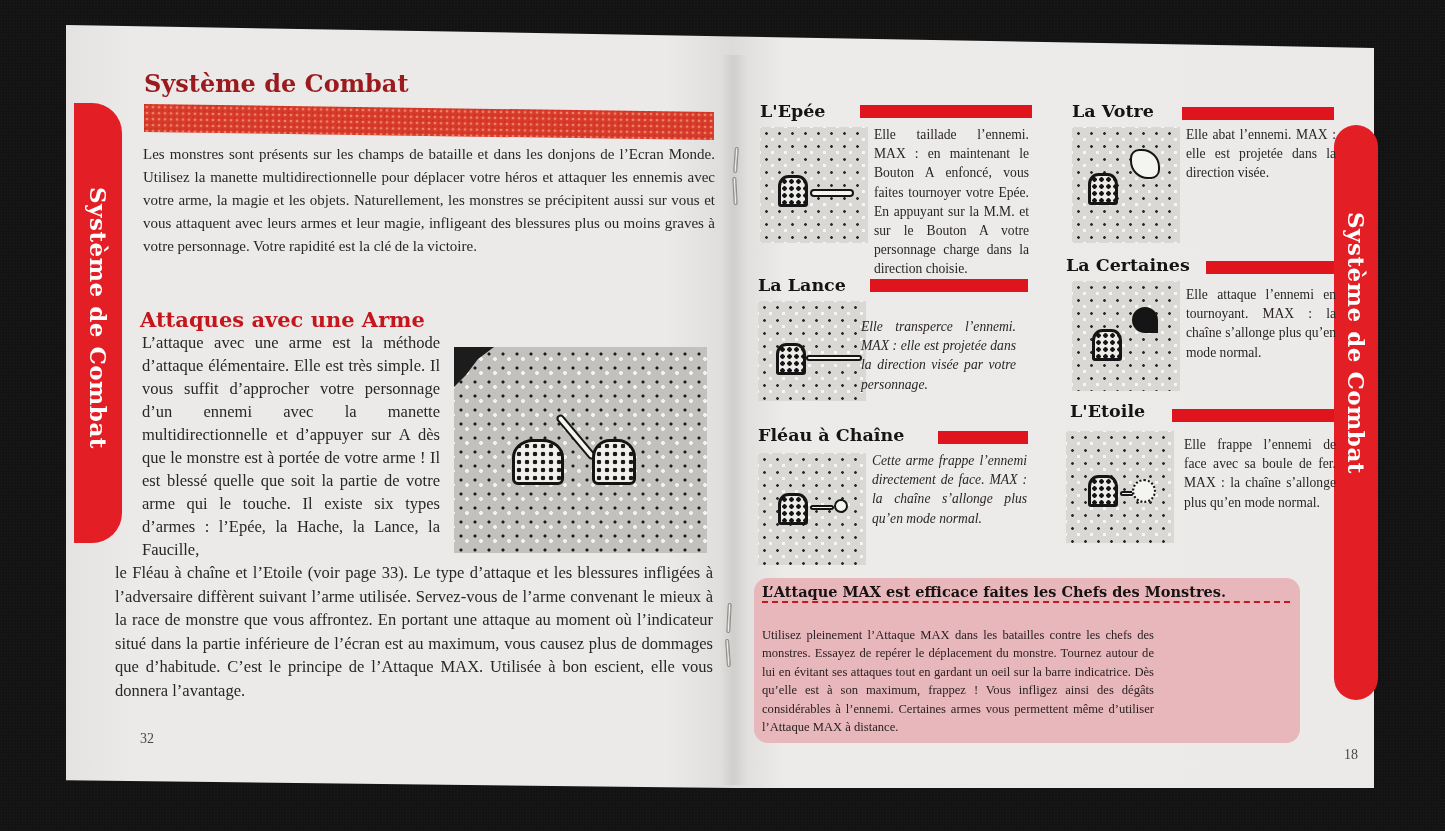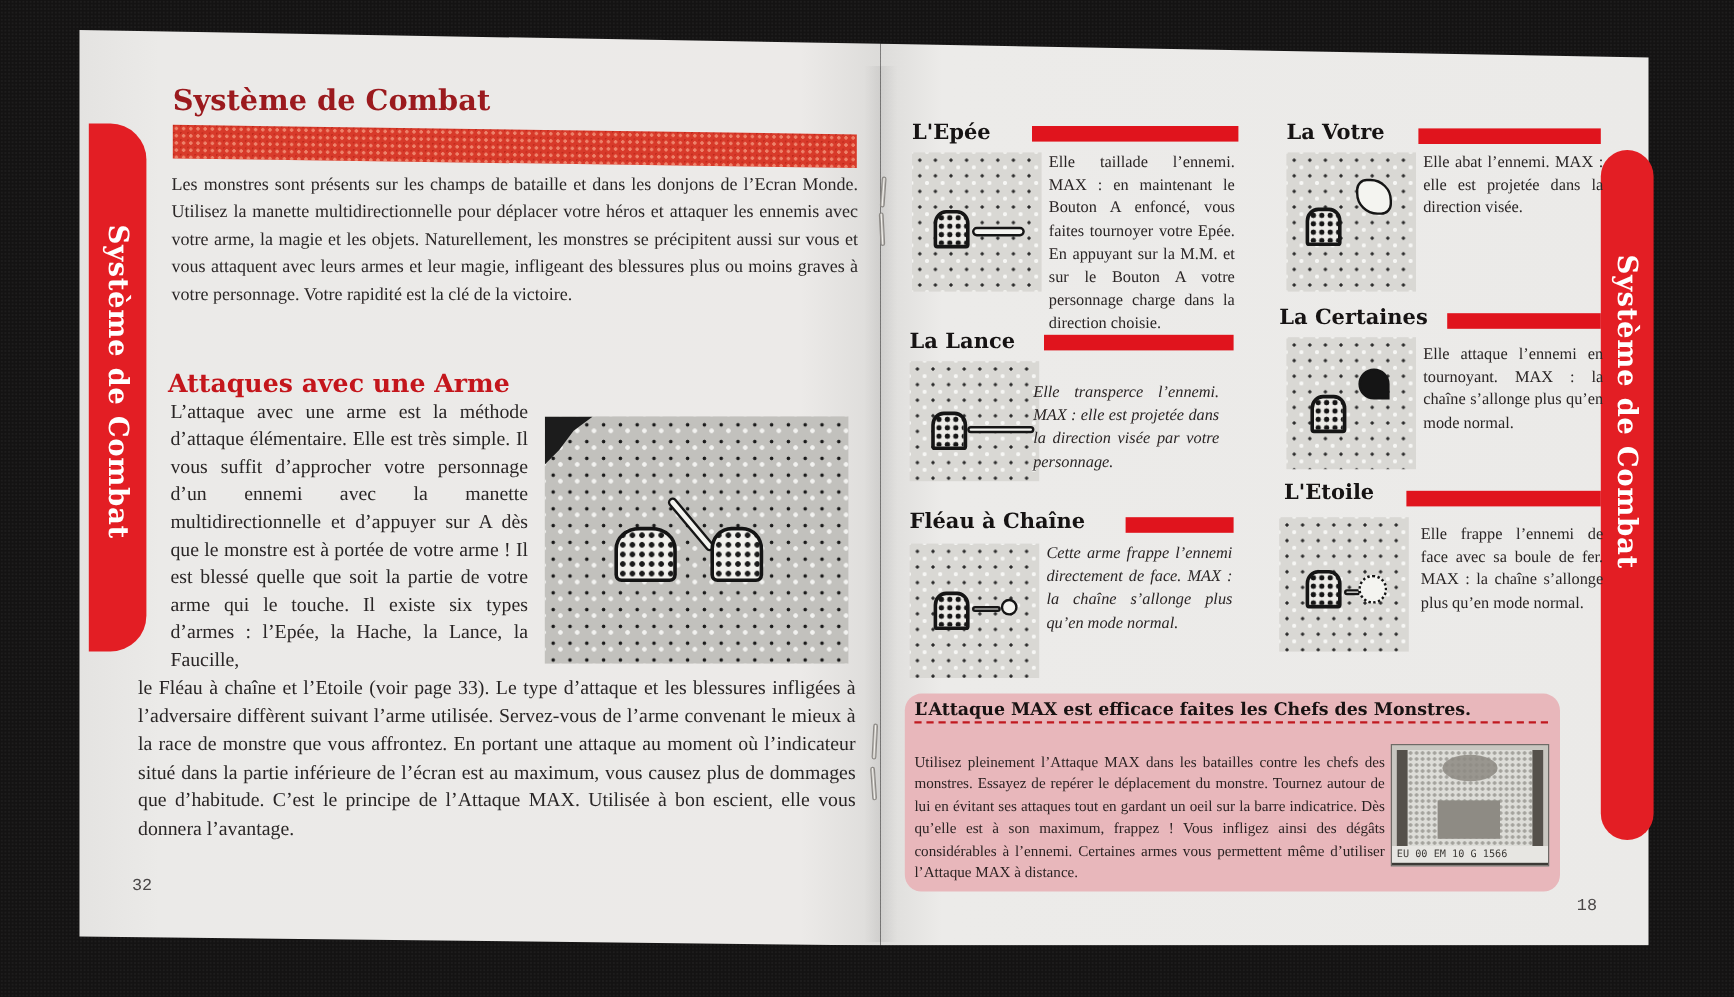--- a/index.html
+++ b/index.html
@@ -98,21 +98,21 @@
     .sprite {
       position: absolute; background: #f1f0ec; border: 3px solid #141414; border-radius: 40% 40% 6px 6px;
       background-image: radial-gradient(circle, #1a1a1a 2px, transparent 2.6px);
       background-size: 8px 8px;
     }
     .sword {
       position: absolute; width: 8px; height: 56px; background: #f4f4f0; border: 2px solid #161616;
       border-radius: 4px; transform: rotate(-40deg);
     }
     .page-num {
-      position: absolute; font-family: Liberation Mono, monospace; font-size: 14px; color: #4a4747;
+      position: absolute; font-family: Liberation Serif, serif; font-size: 14px; color: #4a4747; margin-left: 30px;
     }
 
     
     .weapon { position: absolute; }
     .weapon-title {
       position: absolute; left: 0; top: 0;
       font-family: "DejaVu Serif", serif; font-weight: bold; font-size: 17.5px; color: #161313;
       white-space: nowrap;
     }
     .weapon-bar { position: absolute; height: 13px; background: #e0141d; }
@@ -282,22 +282,16 @@
       <div class="hero" style="left:22px;top:44px;"></div>
       <div class="arm" style="left:54px;top:60px;width:14px;height:5px;"></div>
       <div class="head-star" style="left:66px;top:48px;"></div>
     </div>
     <div class="weapon-text" style="left:114px;top:34px;width:152px;">Elle frappe l’ennemi de face avec sa boule de fer. MAX : la chaîne s’allonge plus qu’en mode normal.</div>
   </div>
 
   <div class="max-box">
     <div class="max-title">L’Attaque MAX est efficace faites les Chefs des Monstres.</div>
     <p class="max-text">Utilisez pleinement l’Attaque MAX dans les batailles contre les chefs des monstres. Essayez de repérer le déplacement du monstre. Tournez autour de lui en évitant ses attaques tout en gardant un oeil sur la barre indicatrice. Dès qu’elle est à son maximum, frappez ! Vous infligez ainsi des dégâts considérables à l’ennemi. Certaines armes vous permettent même d’utiliser l’Attaque MAX à distance.</p>
-    <div class="max-shot">
-      <div class="field"></div>
-      <div class="boss"></div>
-      <div class="block"></div>
-      <div class="hud">ЕU  00 ЕМ 10 G 1566</div>
-    </div>
   </div>
 
   <div class="page-num" style="left:1248px;top:722px;">18</div>
 </div>
 
 </body></html>

